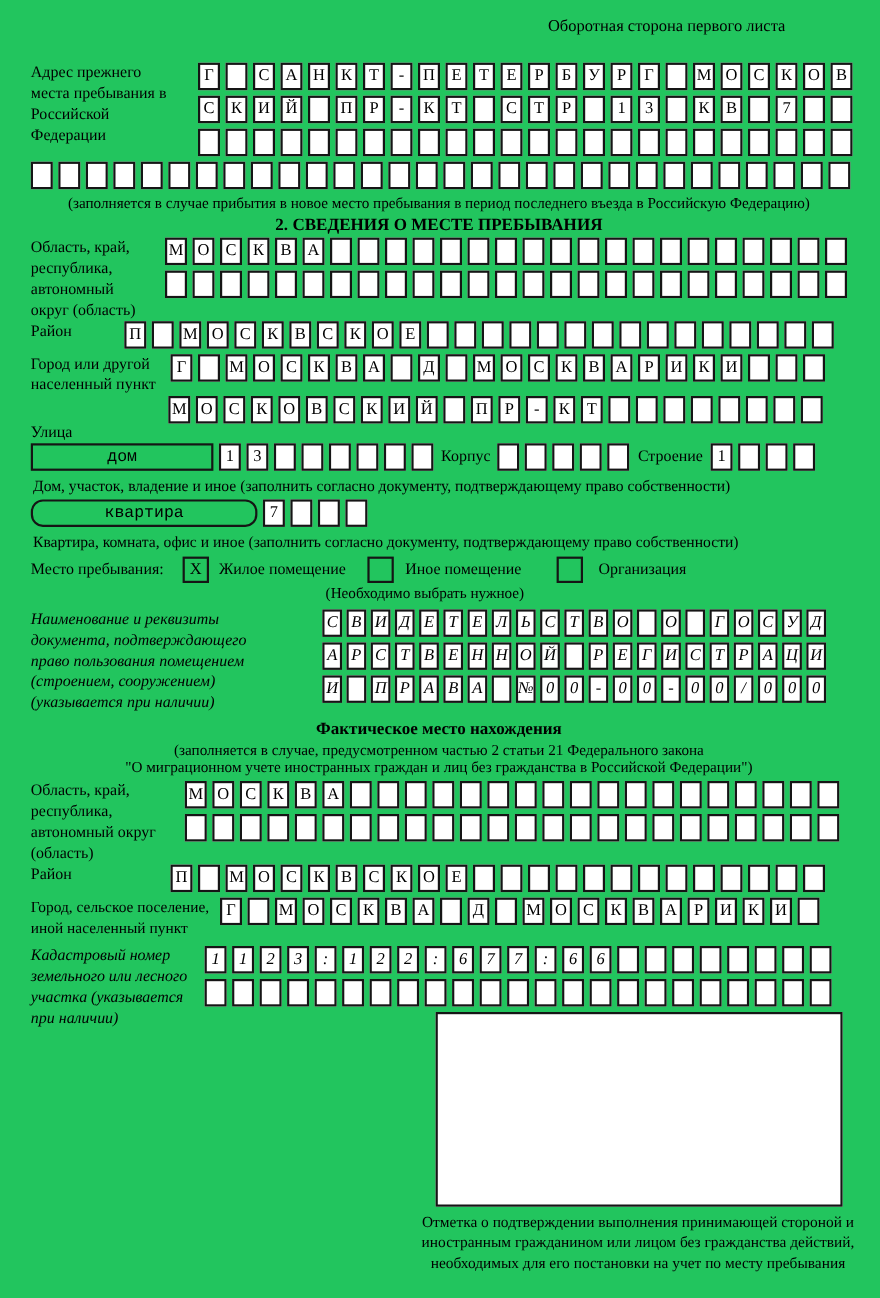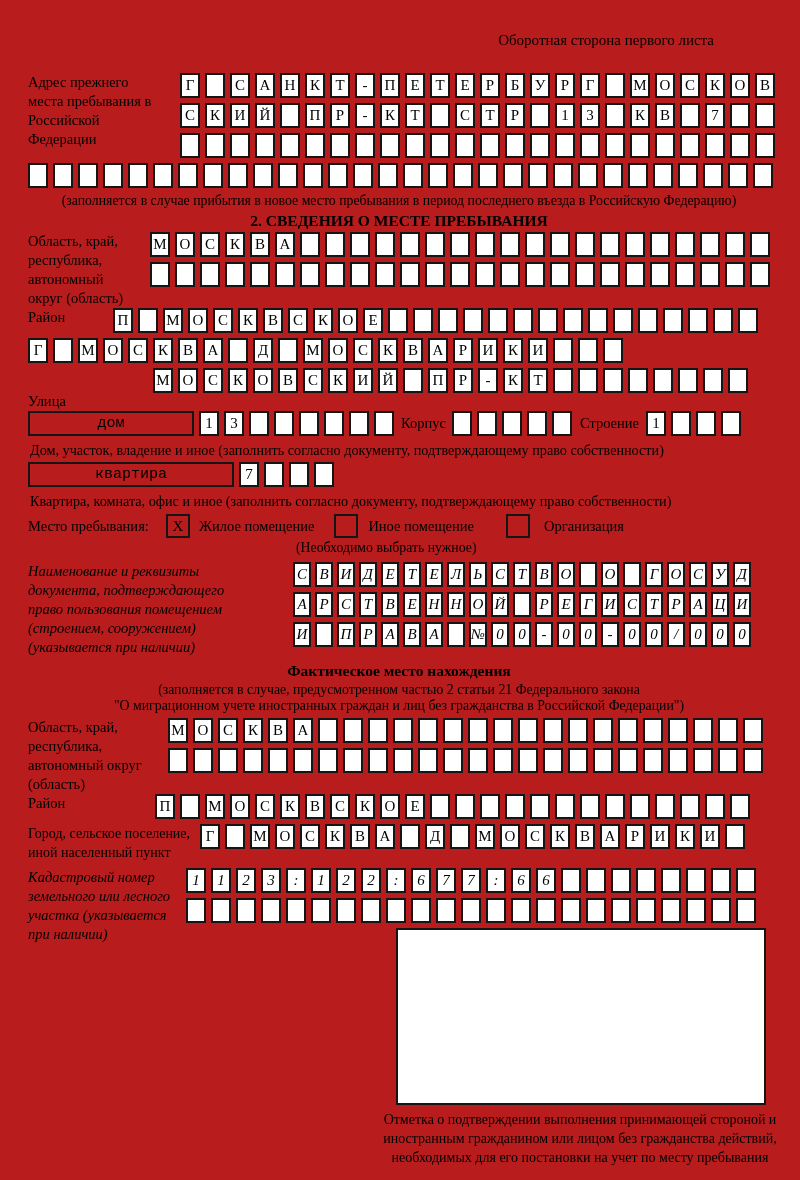--- a/index.html
+++ b/index.html
@@ -1,18 +1,18 @@
 <!DOCTYPE html>
 <html><head>
 <meta charset="utf-8">
 <style>
   html,body{margin:0;padding:0;background:#fff;color:#000;}
   body{font-family:"Liberation Serif",serif;}
   .page{position:relative;width:800px;height:1180px;box-sizing:border-box;
-        padding:32px 30px 0 28px;overflow:hidden;background:#b91c1c;}
+        padding:16px 30px 0 28px;overflow:hidden;background:#22c55e;}
   .hdr-note{text-align:right;padding-right:56px;font-size:15px;margin-bottom:24px;}
   .frow{display:flex;align-items:flex-start;}
   .flabel{flex:0 0 auto;font-size:14.5px;line-height:19px;box-sizing:border-box;}
   .cellcol{display:flex;flex-direction:column;}
   .cellrow{display:flex;margin-bottom:5px;}
   .cell{box-sizing:border-box;flex:0 0 auto;width:20px;height:25px;border:2px solid #151515;
         margin-right:5px;display:flex;align-items:center;justify-content:center;
         font-size:15px;line-height:1;background:#fff;}
   .docrows .cell{width:18px;margin-right:4px;}
   .caption{font-size:13.8px;text-align:center;line-height:16px;}
@@ -244,20 +244,21 @@
         <span class="cell"></span>
         <span class="cell"></span>
         <span class="cell"></span>
         <span class="cell"></span>
         <span class="cell"></span>
         <span class="cell"></span>
       </div>
   </div>
 
   <div class="frow">
+    <div class="flabel" style="width:127px;padding-right:6px;">Город или другой населенный пункт</div>
     <div class="cellrow">
         <span class="cell">Г</span>
         <span class="cell"></span>
         <span class="cell">М</span>
         <span class="cell">О</span>
         <span class="cell">С</span>
         <span class="cell">К</span>
         <span class="cell">В</span>
         <span class="cell">А</span>
         <span class="cell"></span>
@@ -333,21 +334,21 @@
     <div class="cellrow">
         <span class="cell">1</span>
         <span class="cell"></span>
         <span class="cell"></span>
         <span class="cell"></span>
       </div>
   </div>
   <div class="caption-left">Дом, участок, владение и иное (заполнить согласно документу, подтверждающему право собственности)</div>
 
   <div class="frow">
-    <div class="wbox" style="width:206px;margin-right:5px;">квартира</div>
+    <div class="wbox" style="width:206px;margin-right:5px;border-radius:11px;">квартира</div>
     <div class="cellrow">
         <span class="cell">7</span>
         <span class="cell"></span>
         <span class="cell"></span>
         <span class="cell"></span>
       </div>
   </div>
   <div class="caption-left">Квартира, комната, офис и иное (заполнить согласно документу, подтверждающему право собственности)</div>
 
   <div class="mesto-row">

